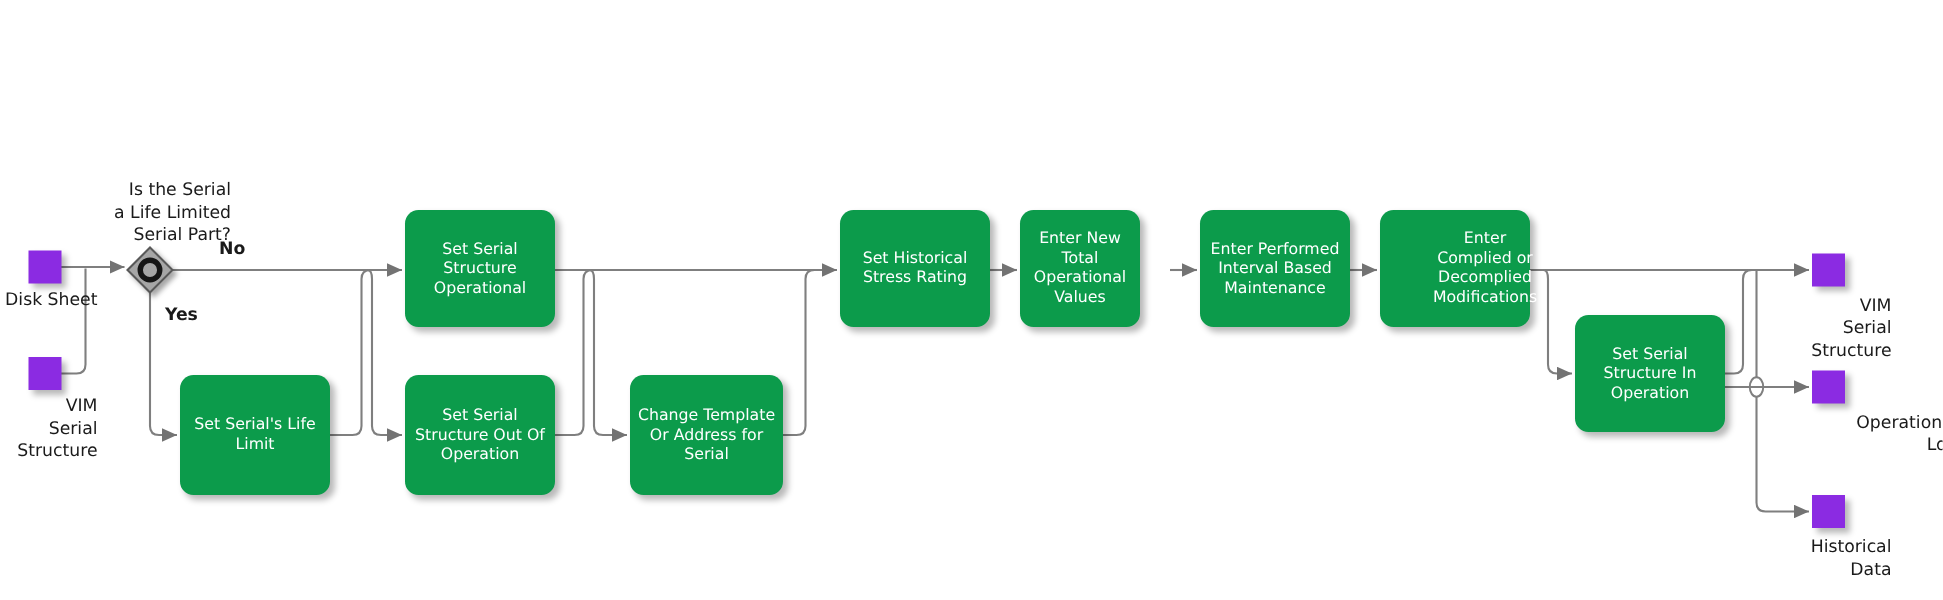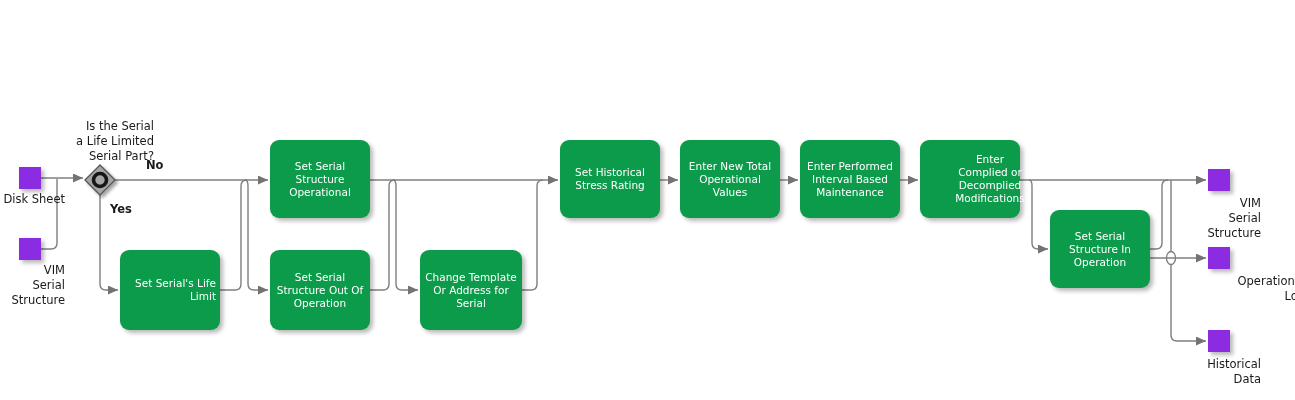--- a/index.html
+++ b/index.html
@@ -16,26 +16,26 @@
     box-shadow:3px 3px 4px rgba(0,0,0,.28);}
   .ds{position:absolute;width:22px;height:22px;background:#8b2be2;
     box-shadow:3px 3px 4px rgba(0,0,0,.28);}
   .label{position:absolute;color:#1a1a1a;font-size:11.5px;line-height:15px;text-align:right;
     white-space:pre-line;}
   .branch{position:absolute;color:#1a1a1a;font-size:11.5px;font-weight:bold;}
 
   #connectors{position:absolute;left:0;top:0;pointer-events:none;}
 
   
-  #b-lifelimit{left:120px;top:250px;width:100px;height:80px;text-align:right;}
+  #b-lifelimit{left:120px;top:250px;width:100px;height:80px;}
   #b-operational{left:270px;top:140px;width:100px;height:78px;}
   #b-outofop{left:270px;top:250px;width:100px;height:80px;}
   #b-changetpl{left:420px;top:250px;width:102px;height:80px;}
   #b-stress{left:560px;top:140px;width:100px;height:78px;}
-  #b-newtotal{left:680px;top:140px;width:100px;height:78px;}
+  #b-newtotal{left:680px;top:140px;width:80px;height:78px;}
   #b-interval{left:800px;top:140px;width:100px;height:78px;}
   #b-mods{left:920px;top:140px;width:100px;height:78px;padding-left:44px;}
   #b-inop{left:1050px;top:210px;width:100px;height:78px;}
 
   
   #ds-disk{left:19px;top:167px;}      #lbl-disk{left:-5px;top:192px;width:70px;}
   #ds-vimin{left:19px;top:238px;}     #lbl-vimin{left:-5px;top:263px;width:70px;}
   #ds-vimout{left:1208px;top:169px;}  #lbl-vimout{left:1177px;top:196px;width:84px;}
   #ds-oplog{left:1208px;top:247px;}   #lbl-oplog{left:1221px;top:274px;width:84px;}
   #ds-hist{left:1208px;top:330px;}    #lbl-hist{left:1177px;top:357px;width:84px;}

